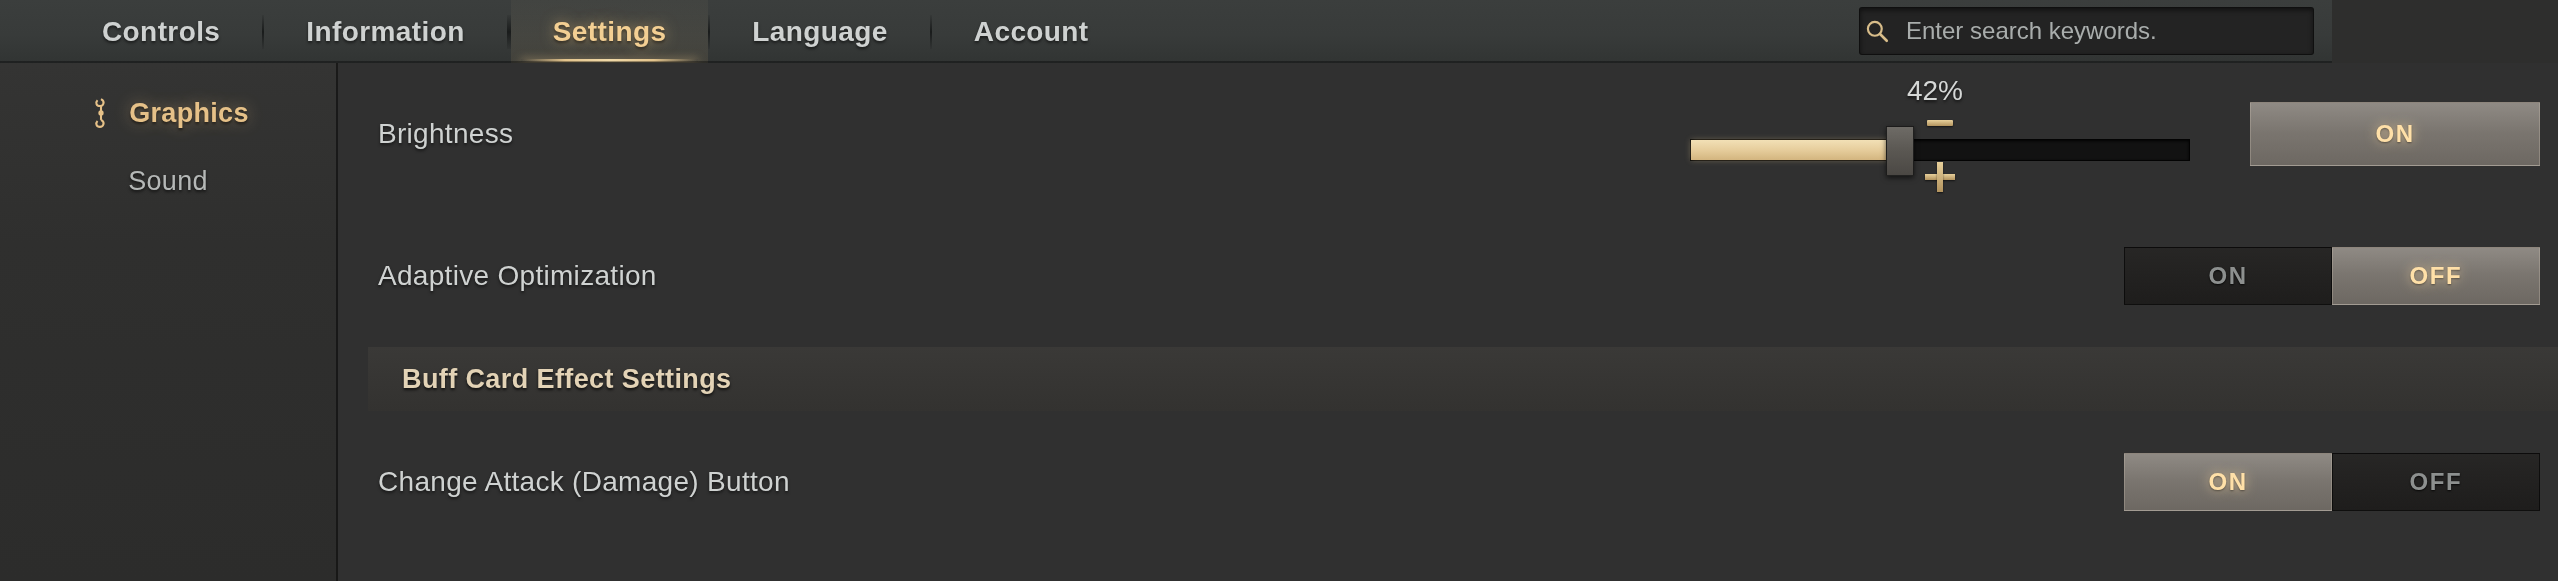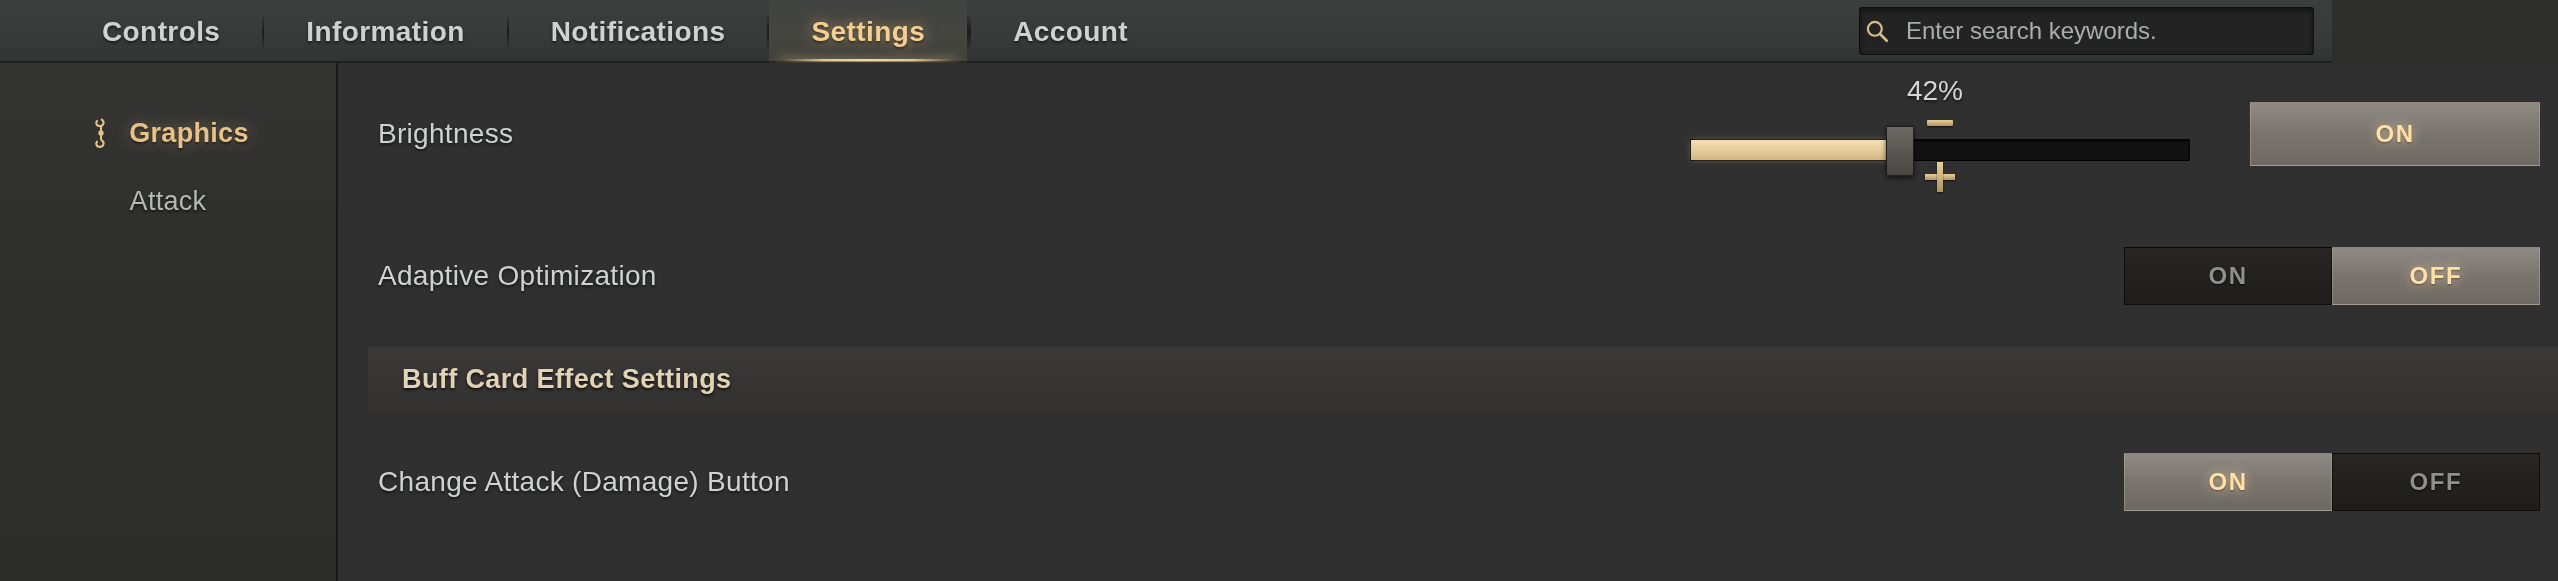--- a/index.html
+++ b/index.html
@@ -111,21 +111,21 @@
     height: 518px;
     display: flex;
   }
 
   
   .sidebar {
     width: 338px;
     height: 518px;
     background: linear-gradient(180deg, #343433 0%, #2f2f2e 35%, #2c2c2b 100%);
     border-right: 2px solid rgba(18,18,18,0.75);
-    padding-top: 36px;
+    padding-top: 16px;
   }
   .side-item {
     height: 68px;
     display: flex;
     align-items: center;
     justify-content: center;
     font-size: 27px;
     color: #b5b8b7;
     text-shadow: 0 2px 3px rgba(0,0,0,0.6);
     letter-spacing: 0.3px;
@@ -289,30 +289,30 @@
       <div class="tab">
         <span>Controls</span>
       </div>
       <div class="tab-sep"></div>
 
       <div class="tab">
         <span>Information</span>
       </div>
       <div class="tab-sep"></div>
 
-      <div class="tab">
-        <span>Notifications</span>
-      </div>
       <div class="tab-sep"></div>
 
       <div class="tab active">
         <span>Settings</span>
       </div>
       <div class="tab-sep"></div>
 
+      <div class="tab">
+        <span>Language</span>
+      </div>
       <div class="tab-sep"></div>
 
       <div class="tab">
         <span>Account</span>
       </div>
     </div>
 
     <div class="search-box">
       <svg class="search-icon" viewBox="0 0 24 24">
         <circle cx="10" cy="10" r="6.4" fill="none" stroke="#d8bd8a" stroke-width="2"></circle>
@@ -329,21 +329,21 @@
         <svg class="side-icon" viewBox="0 0 24 26">
           <path d="M12 1 C16 3 14 7 11 7 C8 7 7 4 9 2" fill="none" stroke="#e6c188" stroke-width="1.8"></path>
           <path d="M12 7 L12 19" stroke="#e6c188" stroke-width="1.8"></path>
           <path d="M12 19 C16 21 14 25 11 25 C8 25 7 22 9 20" fill="none" stroke="#e6c188" stroke-width="1.8"></path>
           <circle cx="12" cy="13" r="2.3" fill="#e6c188"></circle>
         </svg>
         <span>Graphics</span>
       </div>
 
       <div class="side-item">
-        <span>Attack</span>
+        <span>Sound</span>
       </div>
     </div>
 
     <div class="content">
 
       <div class="row">
         <div class="row-label">Brightness</div>
 
         <div class="row-controls">
           <div class="slider-group">

